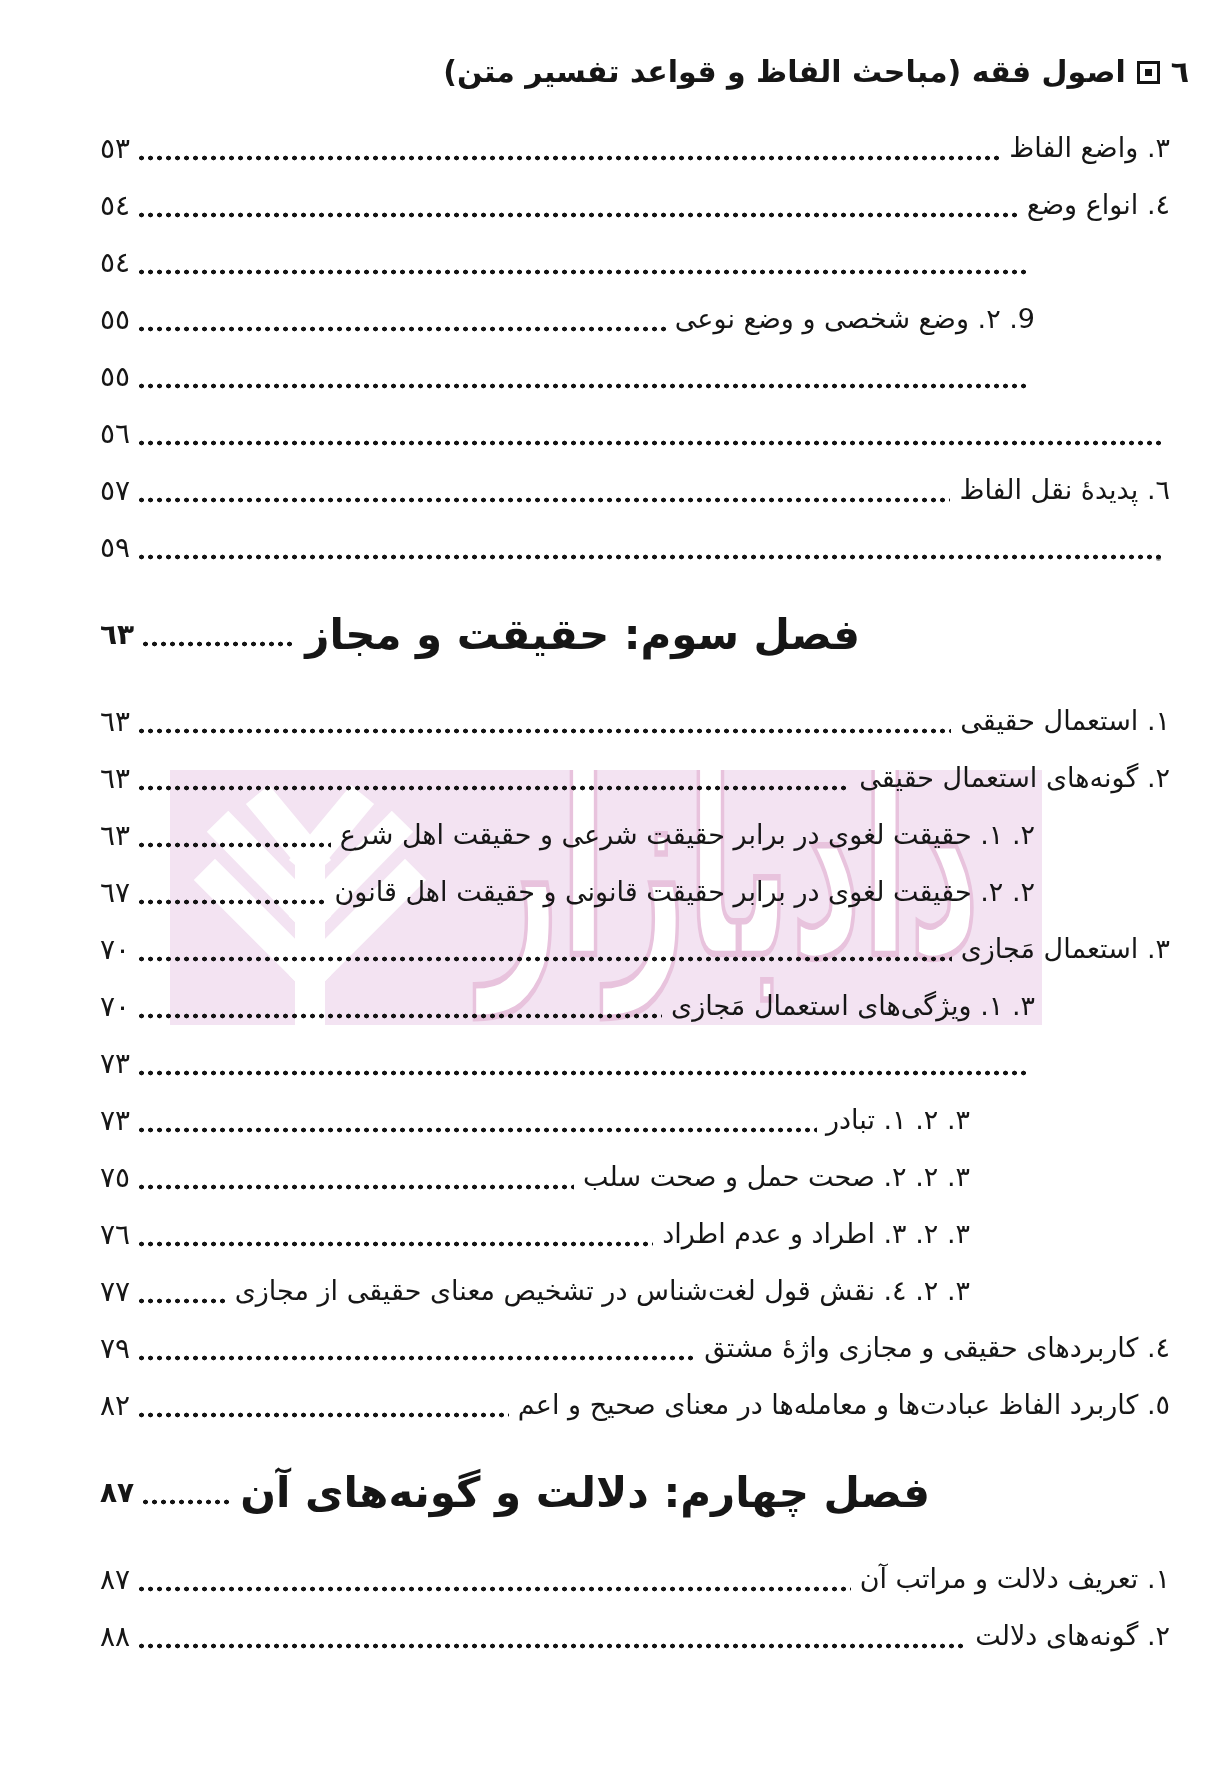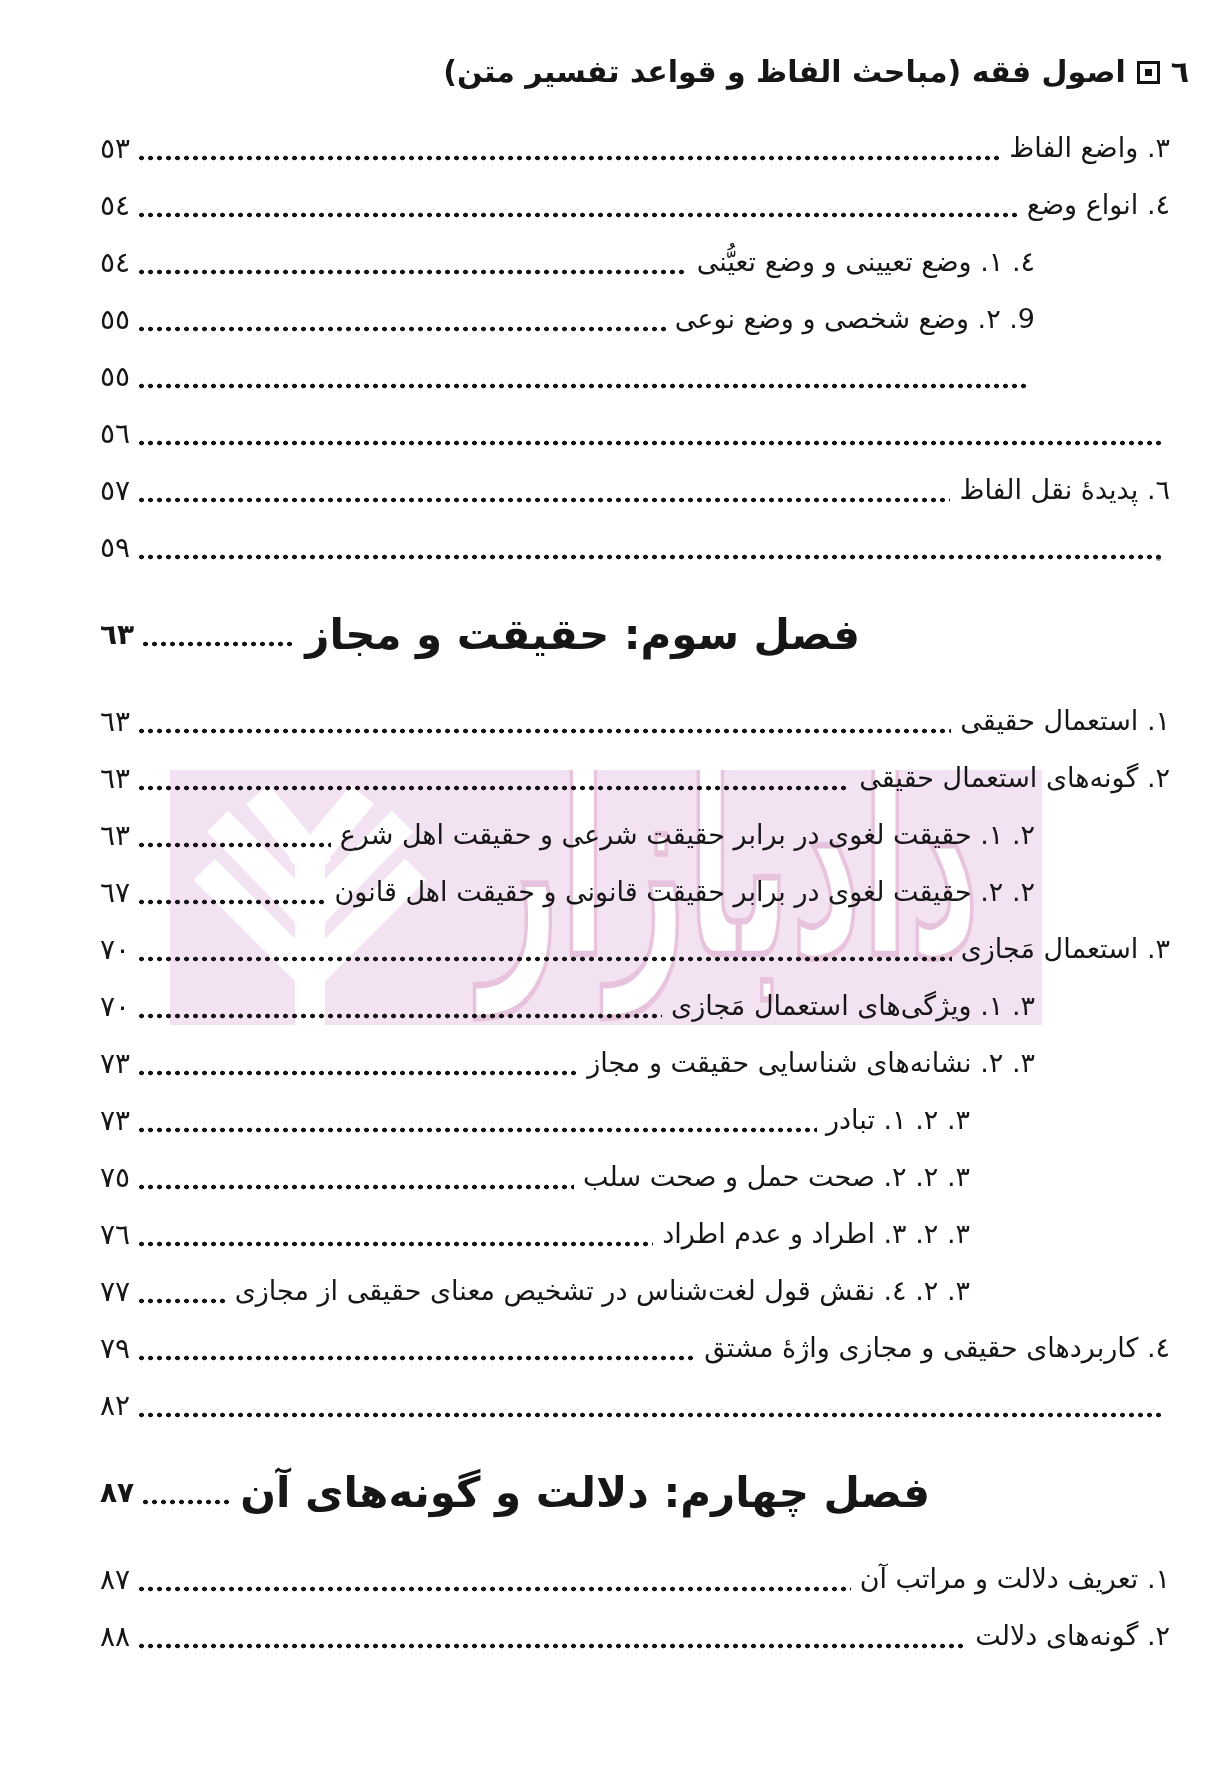--- a/index.html
+++ b/index.html
@@ -80,21 +80,20 @@
     <span class="pagenum">٥٣</span>
   </div>
 
   <div class="row lvl1">
     <span class="title">٤. انواع وضع</span>
     <span class="dots"></span>
     <span class="pagenum">٥٤</span>
   </div>
 
   <div class="row lvl2">
-    <span class="title">٤. ١. وضع تعیینی و وضع تعیُّنی</span>
     <span class="dots"></span>
     <span class="pagenum">٥٤</span>
   </div>
 
   <div class="row lvl2">
     <span class="title">9. ٢. وضع شخصی و وضع نوعی</span>
     <span class="dots"></span>
     <span class="pagenum">٥٥</span>
   </div>
 
@@ -155,21 +154,20 @@
     <span class="pagenum">٧٠</span>
   </div>
 
   <div class="row lvl2">
     <span class="title">٣. ١. ویژگی‌های استعمال مَجازی</span>
     <span class="dots"></span>
     <span class="pagenum">٧٠</span>
   </div>
 
   <div class="row lvl2">
-    <span class="title">٣. ٢. نشانه‌های شناسایی حقیقت و مجاز</span>
     <span class="dots"></span>
     <span class="pagenum">٧٣</span>
   </div>
 
   <div class="row lvl3">
     <span class="title">٣. ٢. ١. تبادر</span>
     <span class="dots"></span>
     <span class="pagenum">٧٣</span>
   </div>
 
@@ -191,20 +189,21 @@
     <span class="pagenum">٧٧</span>
   </div>
 
   <div class="row lvl1">
     <span class="title">٤. کاربردهای حقیقی و مجازی واژۀ مشتق</span>
     <span class="dots"></span>
     <span class="pagenum">٧٩</span>
   </div>
 
   <div class="row lvl1">
+    <span class="title">٥. کاربرد الفاظ عبادت‌ها و معامله‌ها در معنای صحیح و اعم</span>
     <span class="dots"></span>
     <span class="pagenum">٨٢</span>
   </div>
 
   <div class="row chapter c1">
     <span class="title">فصل چهارم: دلالت و گونه‌های آن</span>
     <span class="dots"></span>
     <span class="pagenum">٨٧</span>
   </div>
 

